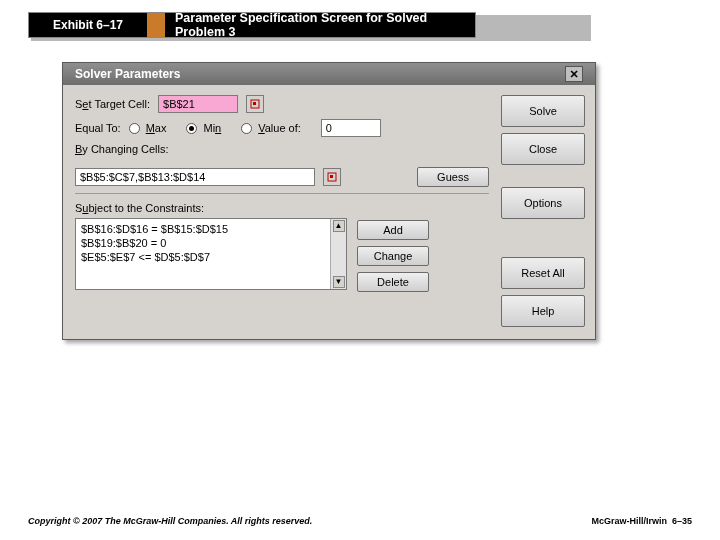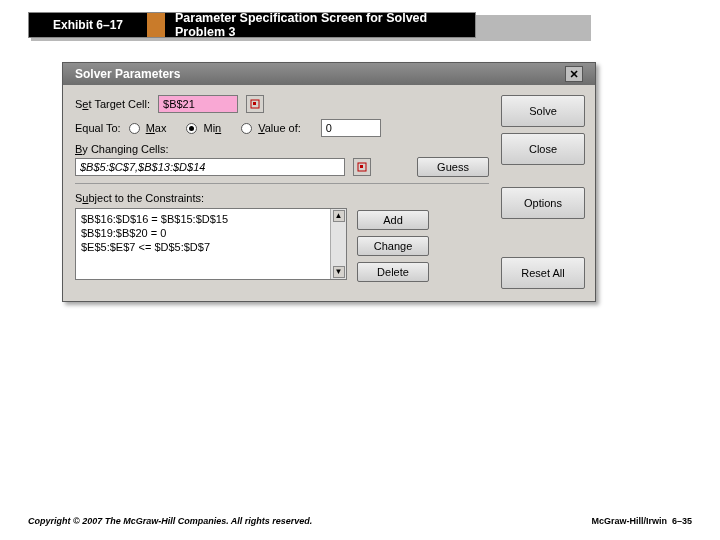--- a/index.html
+++ b/index.html
@@ -119,21 +119,21 @@
     width: 11px; height: 11px; border-radius: 50%;
     border: 1px solid #555; background:#fff;
     display:inline-flex; align-items:center; justify-content:center;
     margin-right:3px;
   }
   .radio.sel::after{
     content:""; width:5px;height:5px;border-radius:50%;background:#000;
   }
   .radio-wrap{display:flex;align-items:flex-end;gap:3px;margin-right:12px;}
 
-  .long-field { width: 270px; font-style: italic; }
+  .long-field { width: 240px; }
   .target-field { width: 80px; background:#f9a8d4;}
   .valueof-field{ width:60px; }
 
   .constraints-box{
     width: 272px; height: 72px;
     background:#fff;
     border:1px solid #7a7a7a;
     padding:3px 5px;
     font-size:11px;
     line-height:14px;
@@ -221,21 +221,21 @@
           <span class="radio sel"></span>
           <span>Mi<span class="ul">n</span></span>
         </span>
         <span class="radio-wrap">
           <span class="radio"></span>
           <span><span class="ul">V</span>alue of:</span>
         </span>
         <input class="field valueof-field" value="0" style="">
       </div>
 
-      <div class="row" style="margin-bottom:2px;">
+      <div class="row" style="margin-bottom:12px;">
         <span class="lbl"><span class="ul">B</span>y Changing Cells:</span>
       </div>
       <div class="row">
         <input class="field long-field" value="$B$5:$C$7,$B$13:$D$14" style="">
         <span class="picker">
           <svg width="10" height="10">
               <rect x="1" y="1" width="8" height="8" fill="none" stroke="#b00" stroke-width="1"></rect>
               <rect x="3" y="3" width="3" height="3" fill="#b00"></rect>
             </svg>
         </span>
@@ -266,20 +266,21 @@
     </div>
 
     <div class="col-btns">
       <span class="btn">Solve</span>
       <span class="btn">Close</span>
       <div class="gap"></div>
       <span class="btn">Options</span>
       <div class="gap"></div>
         <div class="gap"></div>
       <span class="btn">Reset All</span>
+      <span class="btn">Help</span>
     </div>
   </div>
 </div>
 
 <div class="footer">Copyright © 2007 The McGraw-Hill Companies. All rights reserved.</div>
 <div class="footer-right">
   <span>McGraw-Hill/Irwin</span>&nbsp;&nbsp;<span>6–35</span>
 </div>
 
 </body></html>

